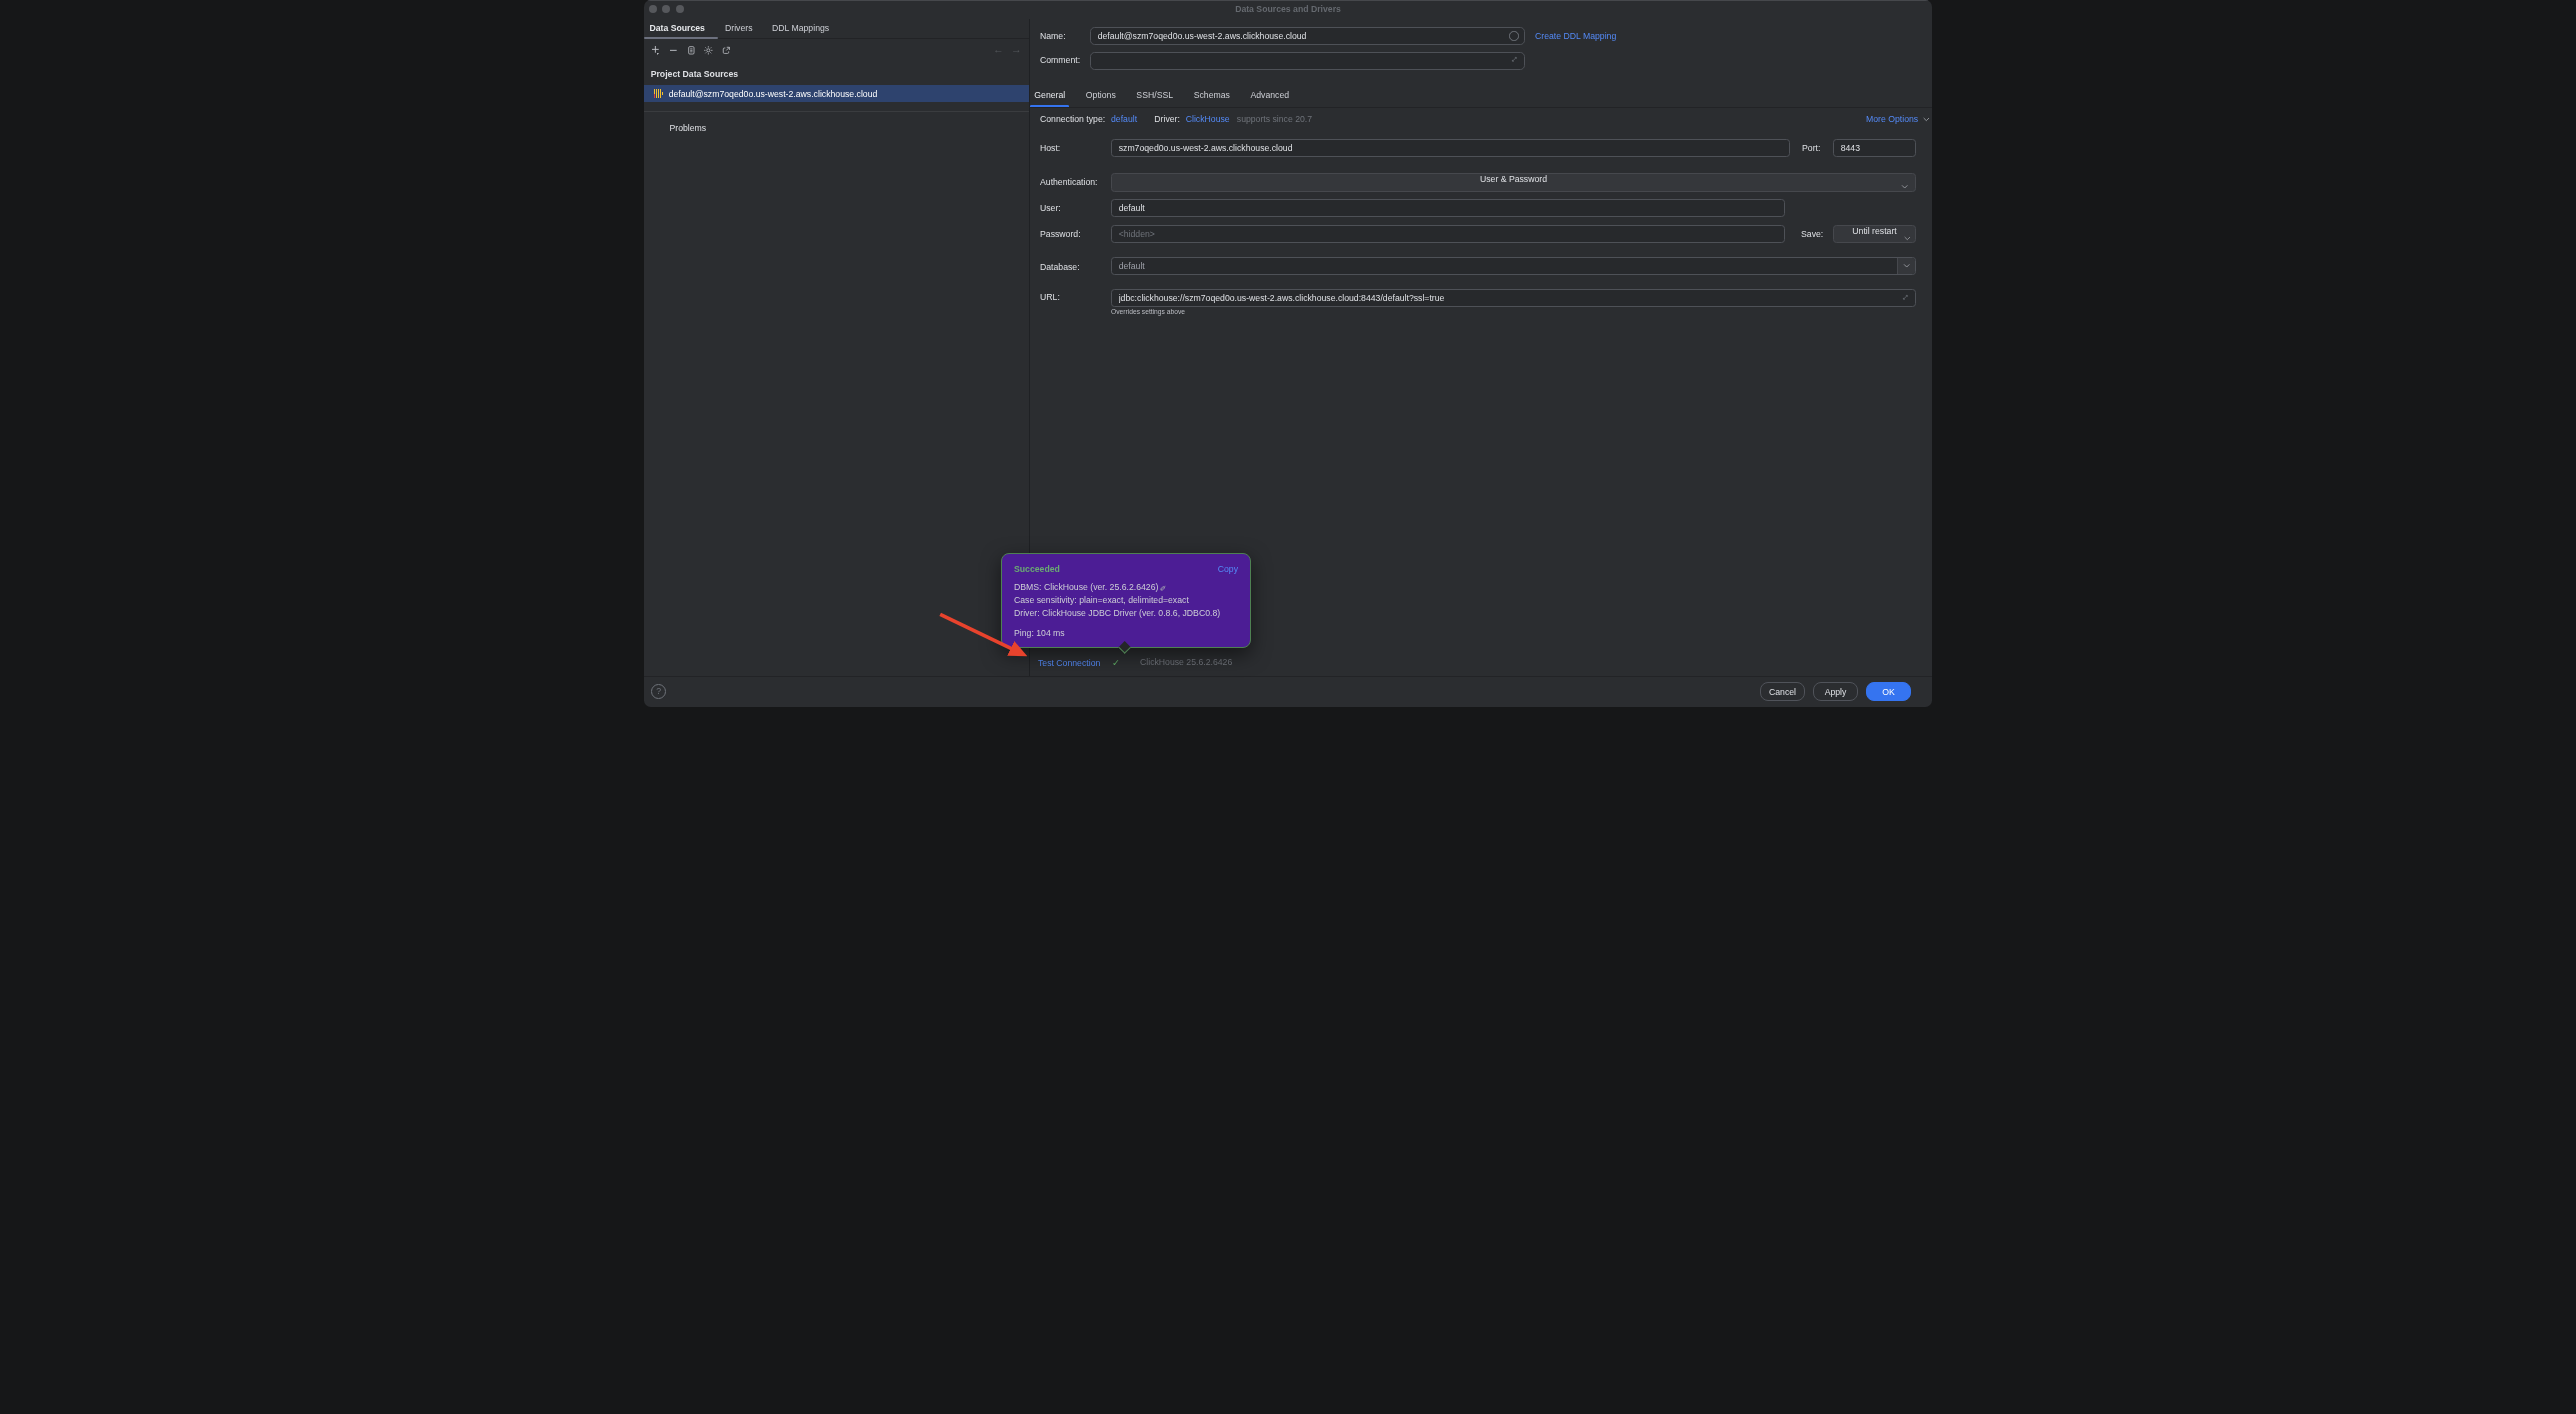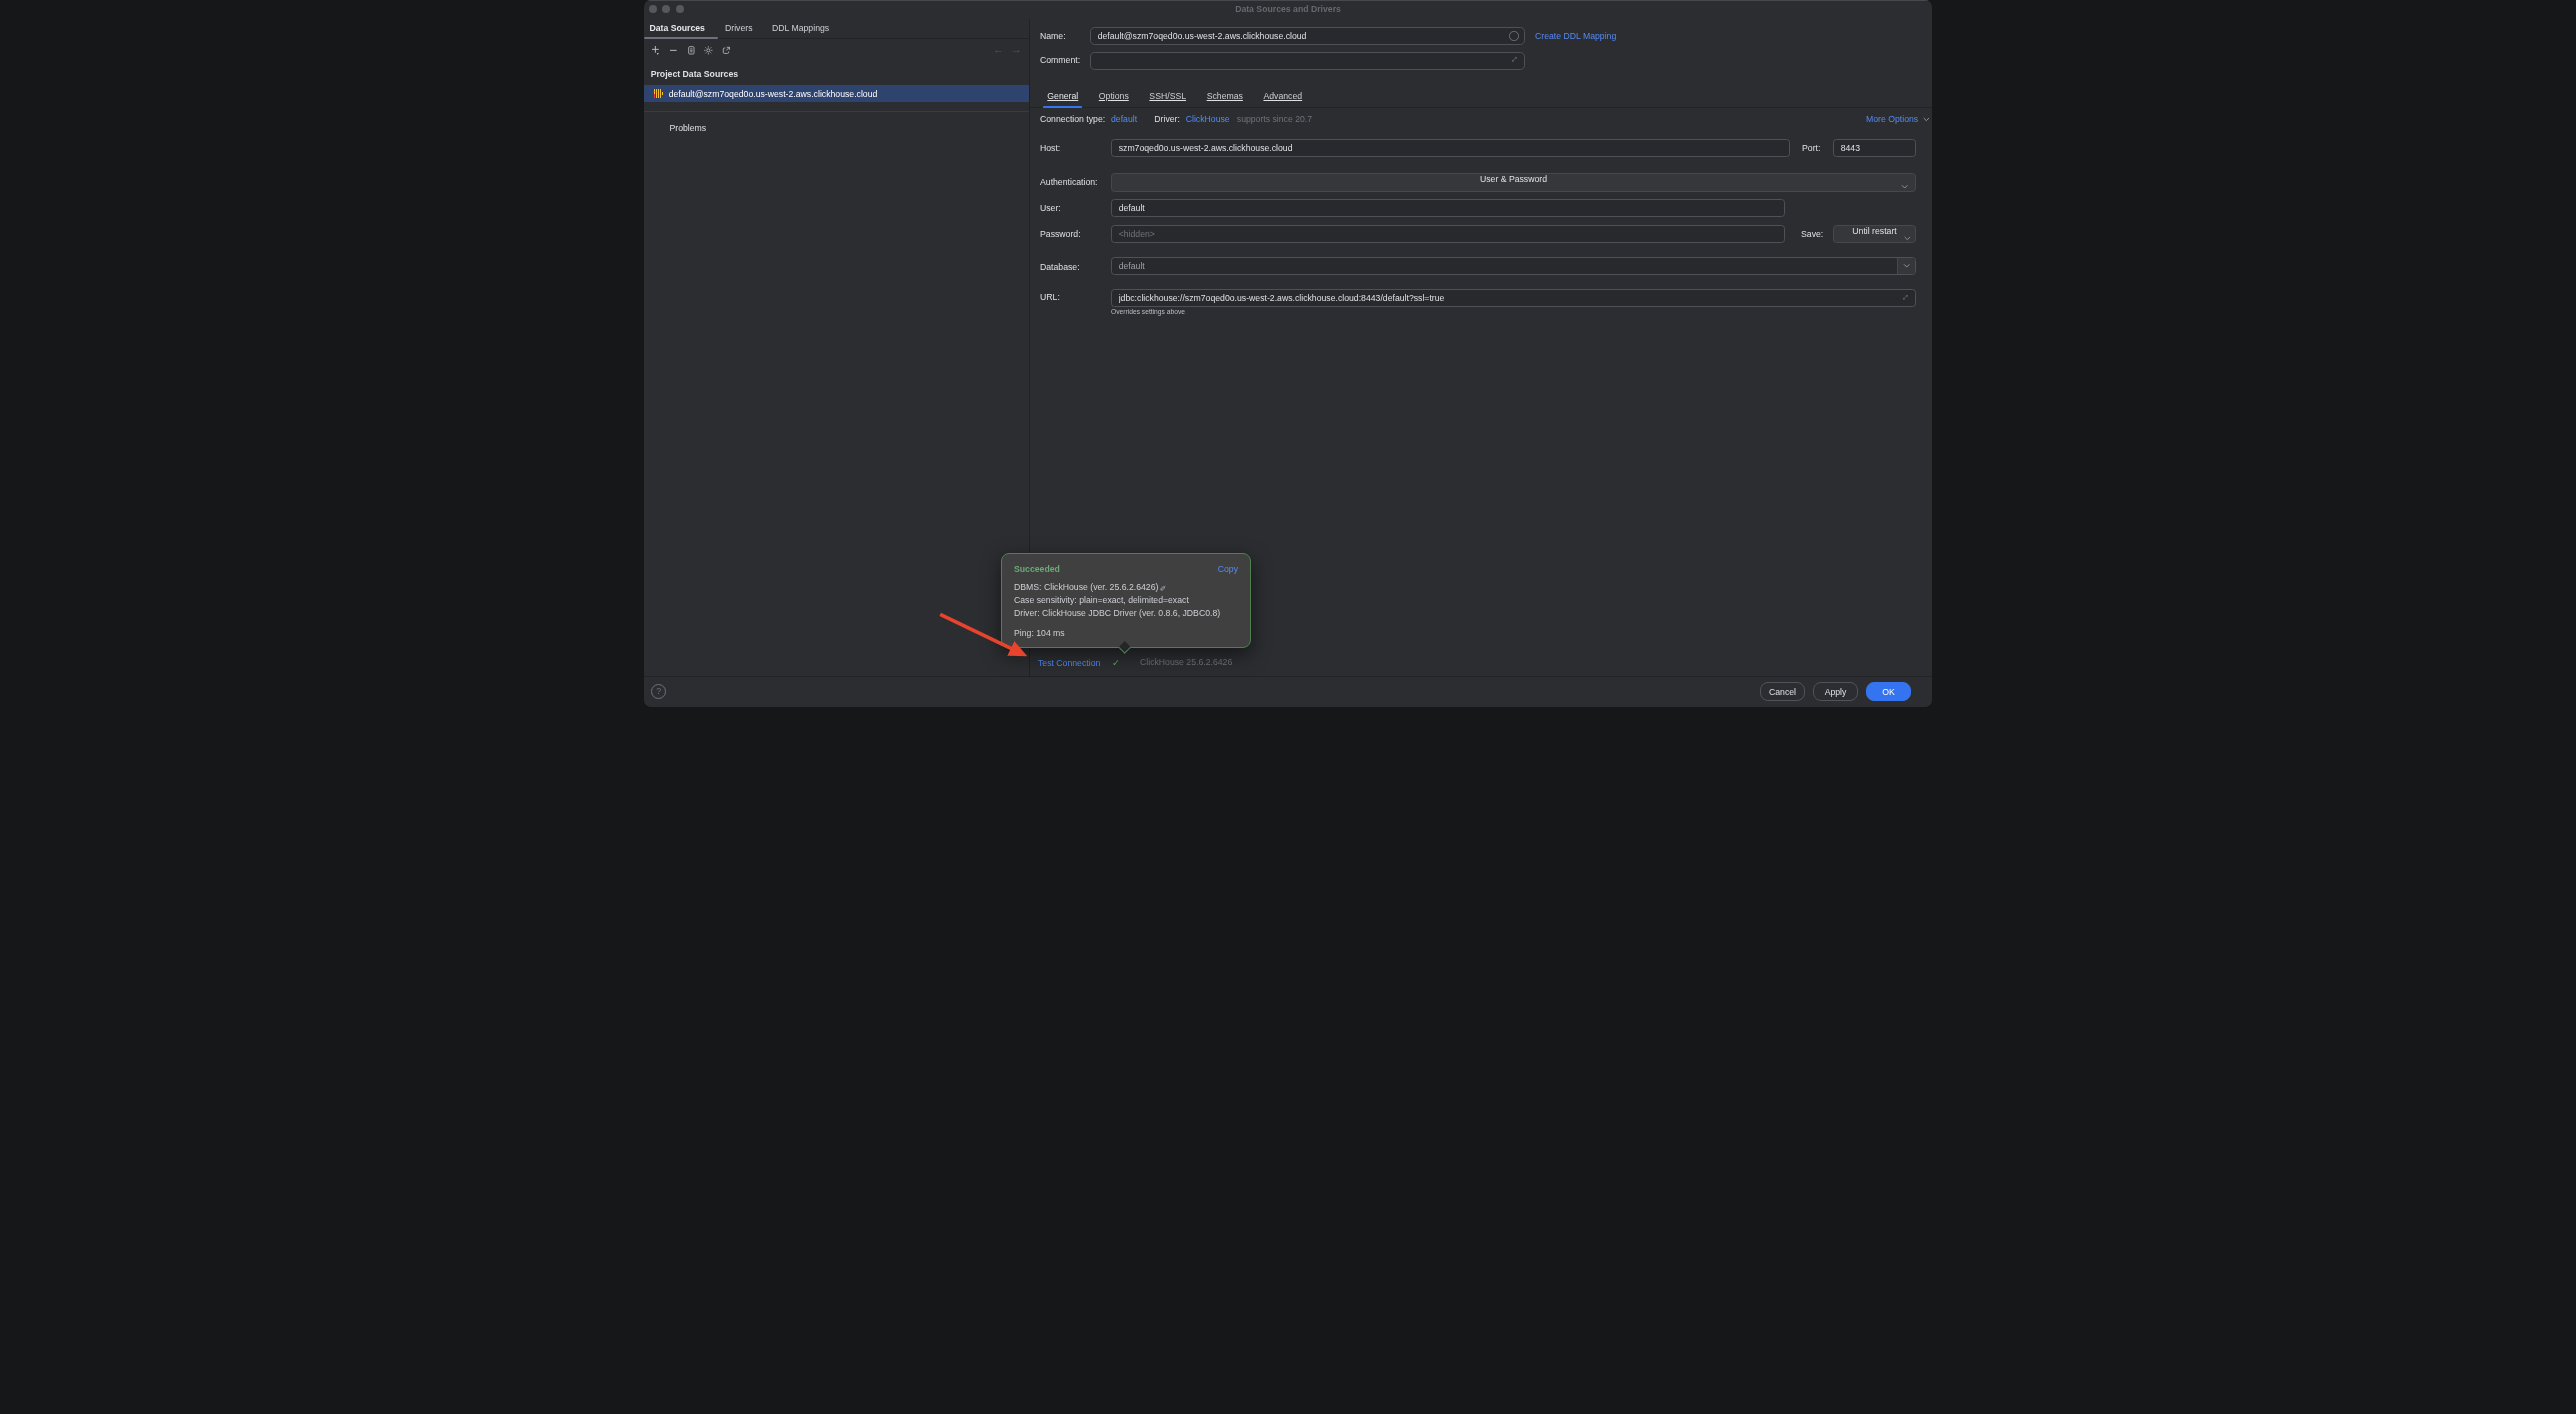--- a/index.html
+++ b/index.html
@@ -41,27 +41,27 @@
   .field { position:absolute; background:#27292C; border:0.7px solid #4E5157; border-radius:3.4px; display:flex; align-items:center; }
   .field input { flex:1; background:transparent; border:none; outline:none; color:#DFE1E5; font-family:inherit; font-size:8.7px; padding:0 6.7px; height:100%; width:100%; }
   .field input::placeholder { color:#6F737A; }
   .combo { position:absolute; background:#35373B; border:0.7px solid #46484D; border-radius:3.4px; display:flex; align-items:center; padding:0 6.7px; color:#DFE1E5;flex-direction:column; }
   .combo .chev { margin-left:auto; }
   .link { color:#548AF7; cursor:pointer; }
   .dim { color:#6F737A; }
   .chev svg { display:block; }
 
   
-  .main-tabs { position:absolute; top:84px; left:385px; right:0; height:23.5px; border-bottom:0.7px solid #222326; display:flex; align-items:flex-start; padding-left:17px; gap:18px;text-decoration:underline; }
+  .main-tabs { position:absolute; top:84px; left:385px; right:0; height:23.5px; border-bottom:0.7px solid #222326; display:flex; align-items:center; padding-left:4px; gap:18px; }
   .main-tab { color:#CED0D6; position:relative; height:23.5px; display:flex; align-items:center; padding:0 1.3px; }
   .main-tab.active { color:#E8EAED; }
   .main-tab.active::after { content:""; position:absolute; left:-2.7px; right:-2.7px; bottom:0; height:2px; background:#3574F0; border-radius:1.3px 1.3px 0 0; }
 
   
-  .popup { position:absolute; left:357px; top:553px; width:250px; height:95px; background:#404040; border:0.7px solid #4E8052; border-radius:8px; box-shadow:0 6.7px 19px rgba(0,0,0,.5); z-index:30; padding:10px 12px; }
+  .popup { position:absolute; left:357px; top:553px; width:250px; height:95px; background:#4c1d95; border:0.7px solid #4E8052; border-radius:8px; box-shadow:0 6.7px 19px rgba(0,0,0,.5); z-index:30; padding:10px 12px; }
   .popup-tail { position:absolute; left:118px; bottom:-5.4px; width:9.4px; height:9.4px; background:#242628; border-right:0.7px solid #4E8052; border-bottom:0.7px solid #4E8052; transform:rotate(45deg); }
   .popup-head { display:flex; justify-content:space-between; align-items:center; }
   .popup-status { color:#6AAB73; font-weight:700; }
   .popup-lines { margin-top:6.7px; line-height:12.4px; color:#CED0D6; }
   .pencil { display:inline-block; transform:rotate(-90deg); color:#A8ACB2; font-size:8px; margin-left:2.7px; }
   .popup-ping { margin-top:8.7px; color:#CED0D6; }
 
   
   .footer-divider { position:absolute; left:0; top:676px; width:1288px; height:0.7px; background:#222326; }
   .help-circle { position:absolute; left:7.4px; top:684px; width:14.8px; height:14.8px; border:1px solid #6F737A; border-radius:50%; color:#6F737A; display:flex; align-items:center; justify-content:center; font-size:8.7px; }

